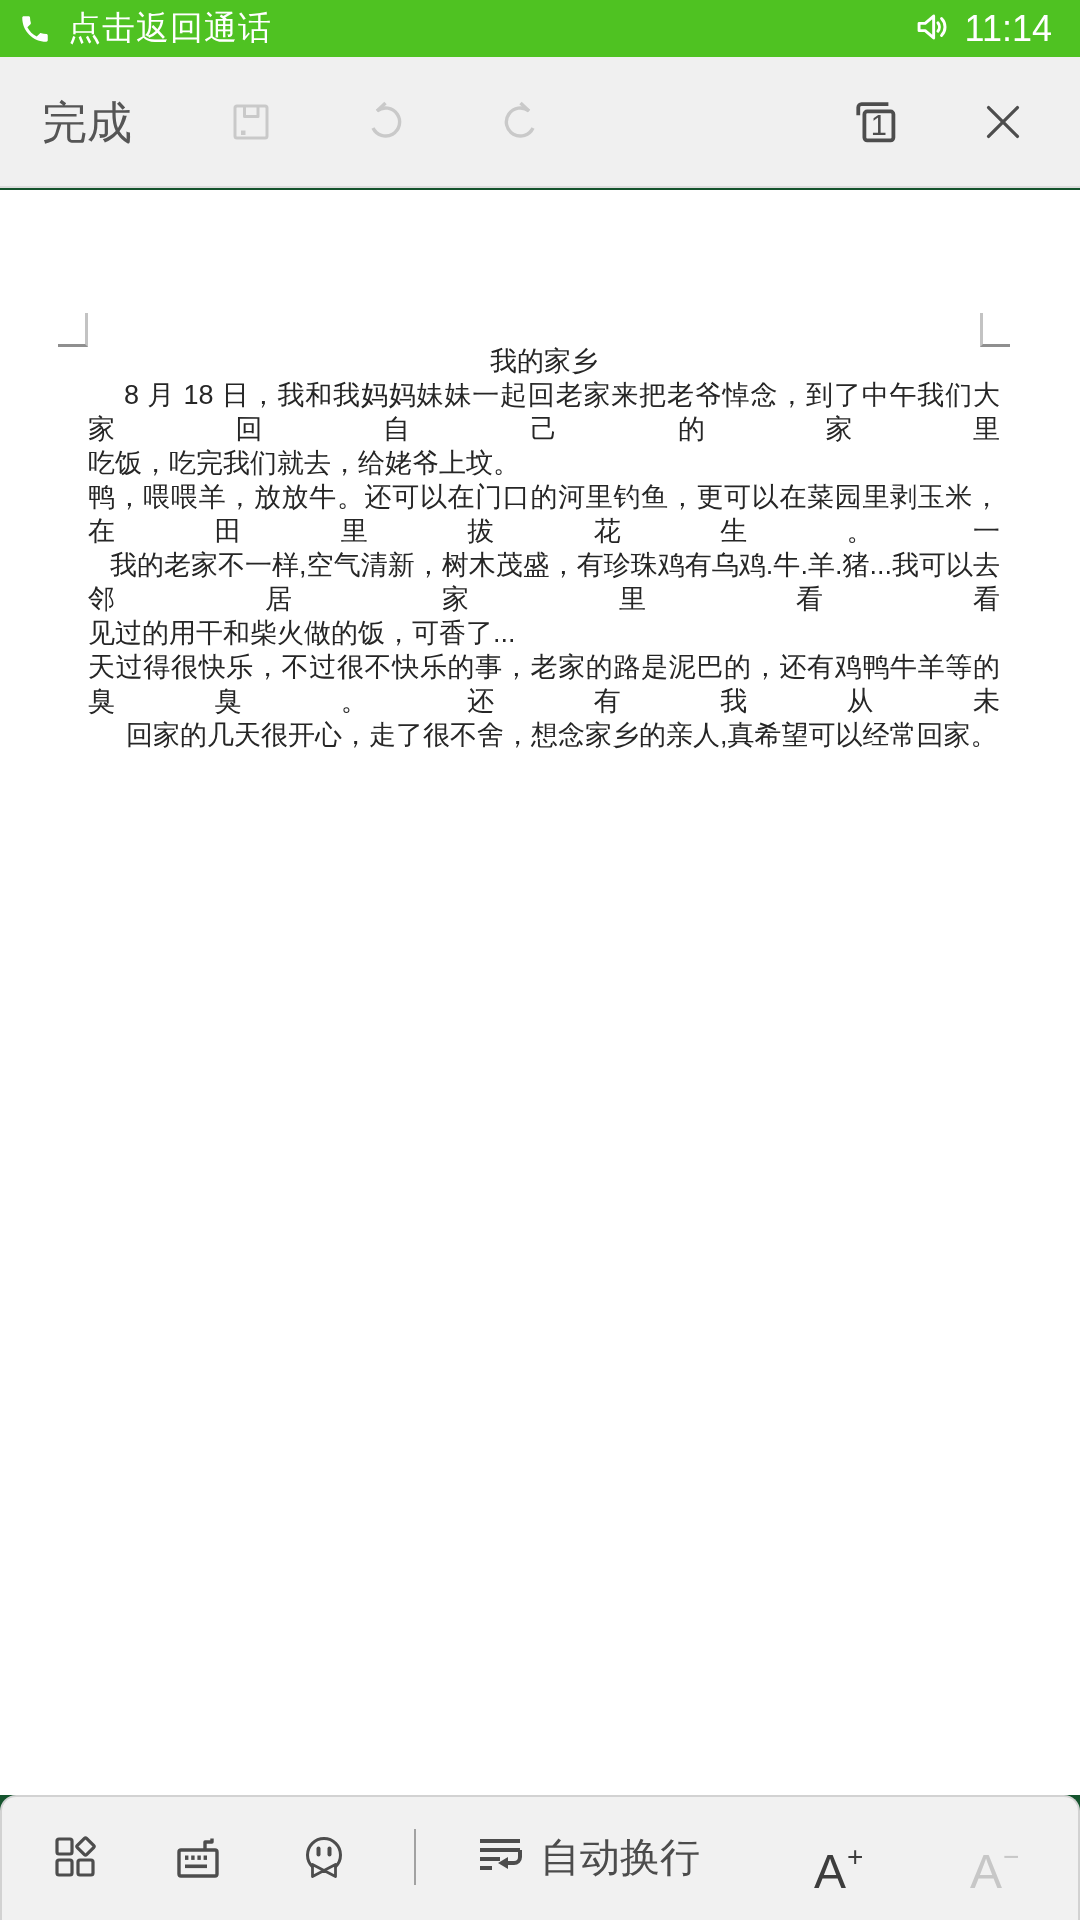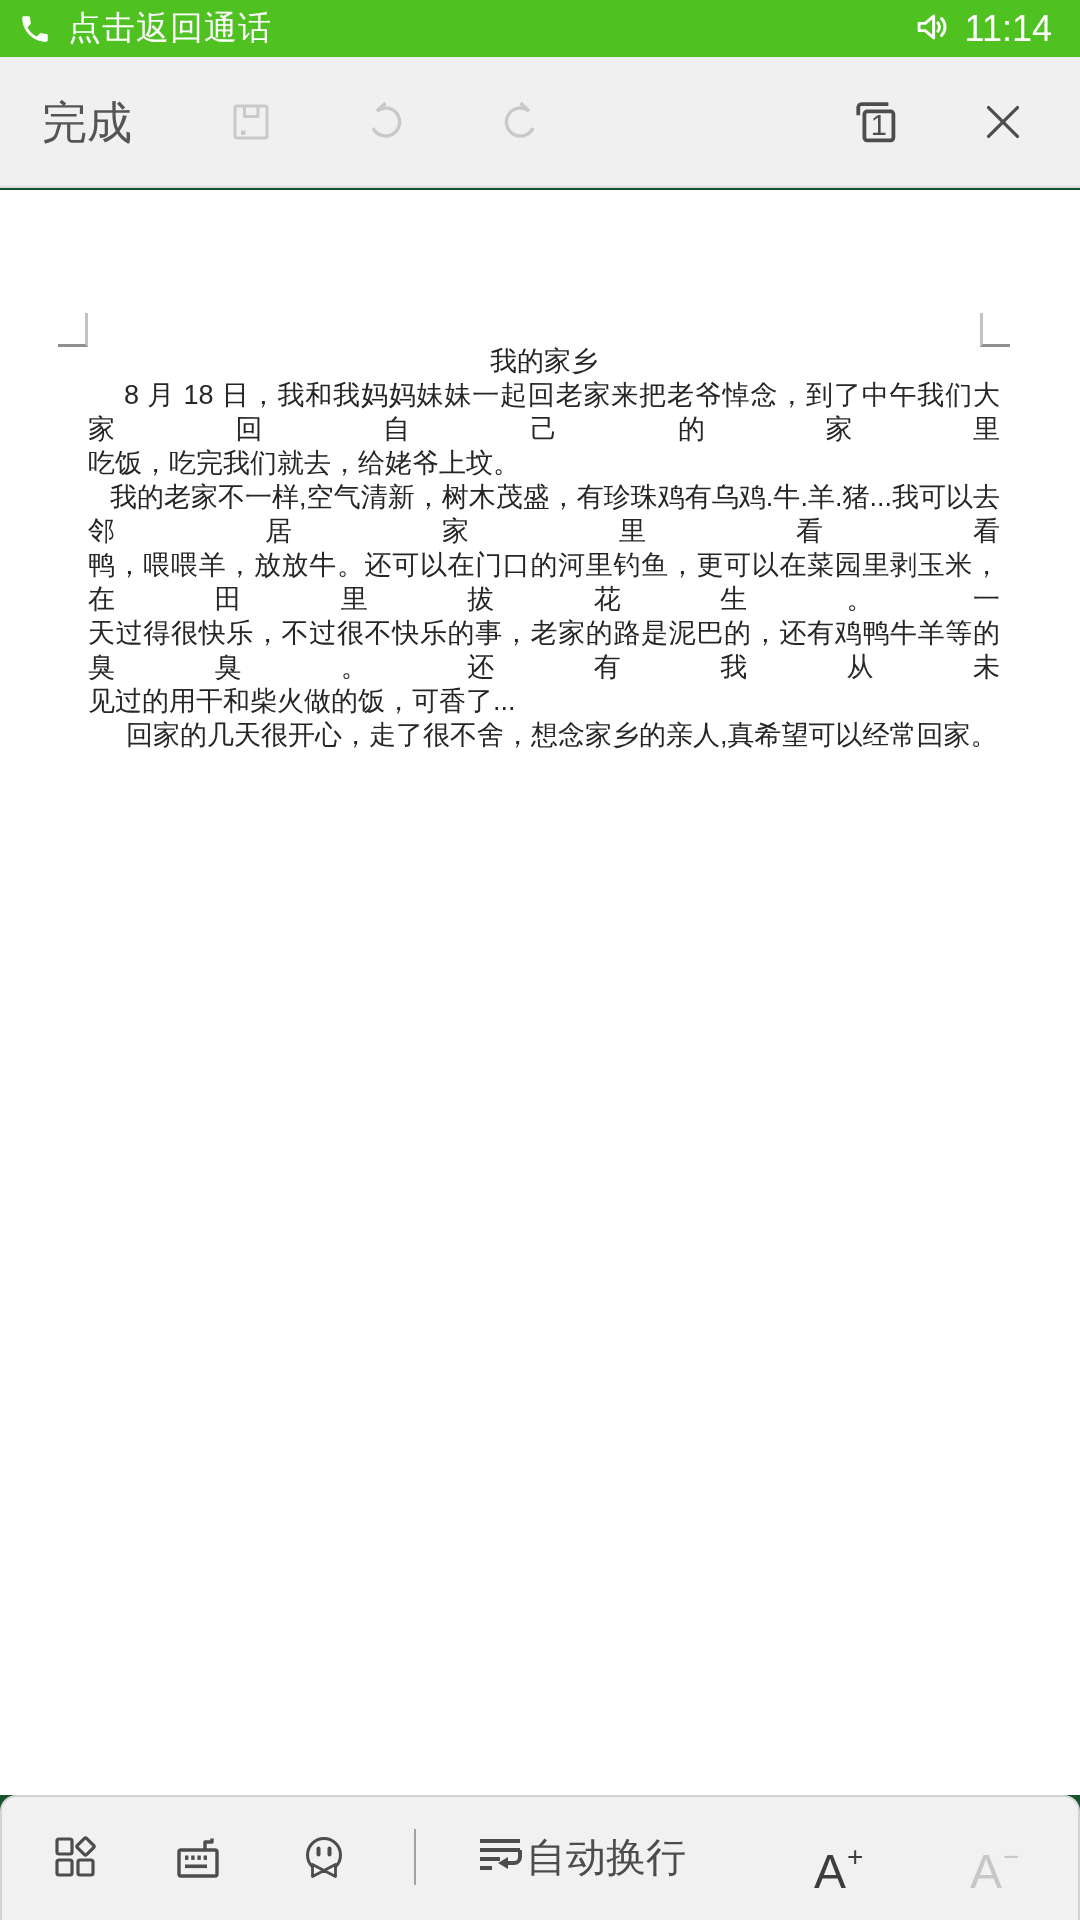--- a/index.html
+++ b/index.html
@@ -75,21 +75,21 @@
   .bb-btn{
     position:absolute;top:34px;background:none;border:none;padding:0;margin:0;
     cursor:pointer;line-height:0;
   }
   .bb-tools{left:47px;}
   .bb-keyboard{left:170px;}
   .bb-emoji{left:296px;}
   .bb-divider{
     position:absolute;left:412px;top:32px;width:2px;height:56px;background:#a2a2a2;
   }
-  .bb-wrap{left:472px;display:flex;align-items:center;}
+  .bb-wrap{left:472px;display:flex;align-items:center;gap:14px;}
   .wrap-label{
     font-size:40px;color:#4c4c4c;line-height:52px;font-family:inherit;white-space:nowrap;
   }
   .font-btn{font-family:inherit;line-height:52px;}
   .bb-font-inc{left:812px;color:#3d3d3d;}
   .bb-font-dec{left:968px;color:#c7c7c7;}
   .font-a{font-size:48px;font-weight:400;}
   .font-sign{font-size:28px;vertical-align:22px;margin-left:1px;}
 </style>
 </head>
@@ -170,24 +170,24 @@
   </nav>
 
   <main class="document">
     <div class="corner corner-left"></div>
     <div class="corner corner-right"></div>
 
     <div class="text-block">
       <div class="line t-center">我的家乡</div>
       <div class="line fill ind-36">8 月 18 日，我和我妈妈妹妹一起回老家来把老爷悼念，到了中午我们大家回自己的家里</div>
       <div class="line">吃饭，吃完我们就去，给姥爷上坟。</div>
+      <div class="line fill">鸭，喂喂羊，放放牛。还可以在门口的河里钓鱼，更可以在菜园里剥玉米，在田里拔花生。一</div>
       <div class="line fill ind-22">我的老家不一样,空气清新，树木茂盛，有珍珠鸡有乌鸡.牛.羊.猪...我可以去邻居家里看看</div>
-      <div class="line fill">鸭，喂喂羊，放放牛。还可以在门口的河里钓鱼，更可以在菜园里剥玉米，在田里拔花生。一</div>
+      <div class="line">见过的用干和柴火做的饭，可香了...</div>
       <div class="line fill">天过得很快乐，不过很不快乐的事，老家的路是泥巴的，还有鸡鸭牛羊等的臭臭。还有我从未</div>
-      <div class="line">见过的用干和柴火做的饭，可香了...</div>
       <div class="line ind-38">回家的几天很开心，走了很不舍，想念家乡的亲人,真希望可以经常回家。</div>
     </div>
   </main>
 
   <nav class="bottom-bar">
 
     <button class="bb-btn bb-tools">
       <span>
         <svg width="52" height="52" viewBox="0 0 52 52" fill="none" stroke="#4d4d4d" stroke-width="3.2" stroke-linejoin="round">
           <rect x="8" y="8" width="15" height="15" rx="2"></rect>

